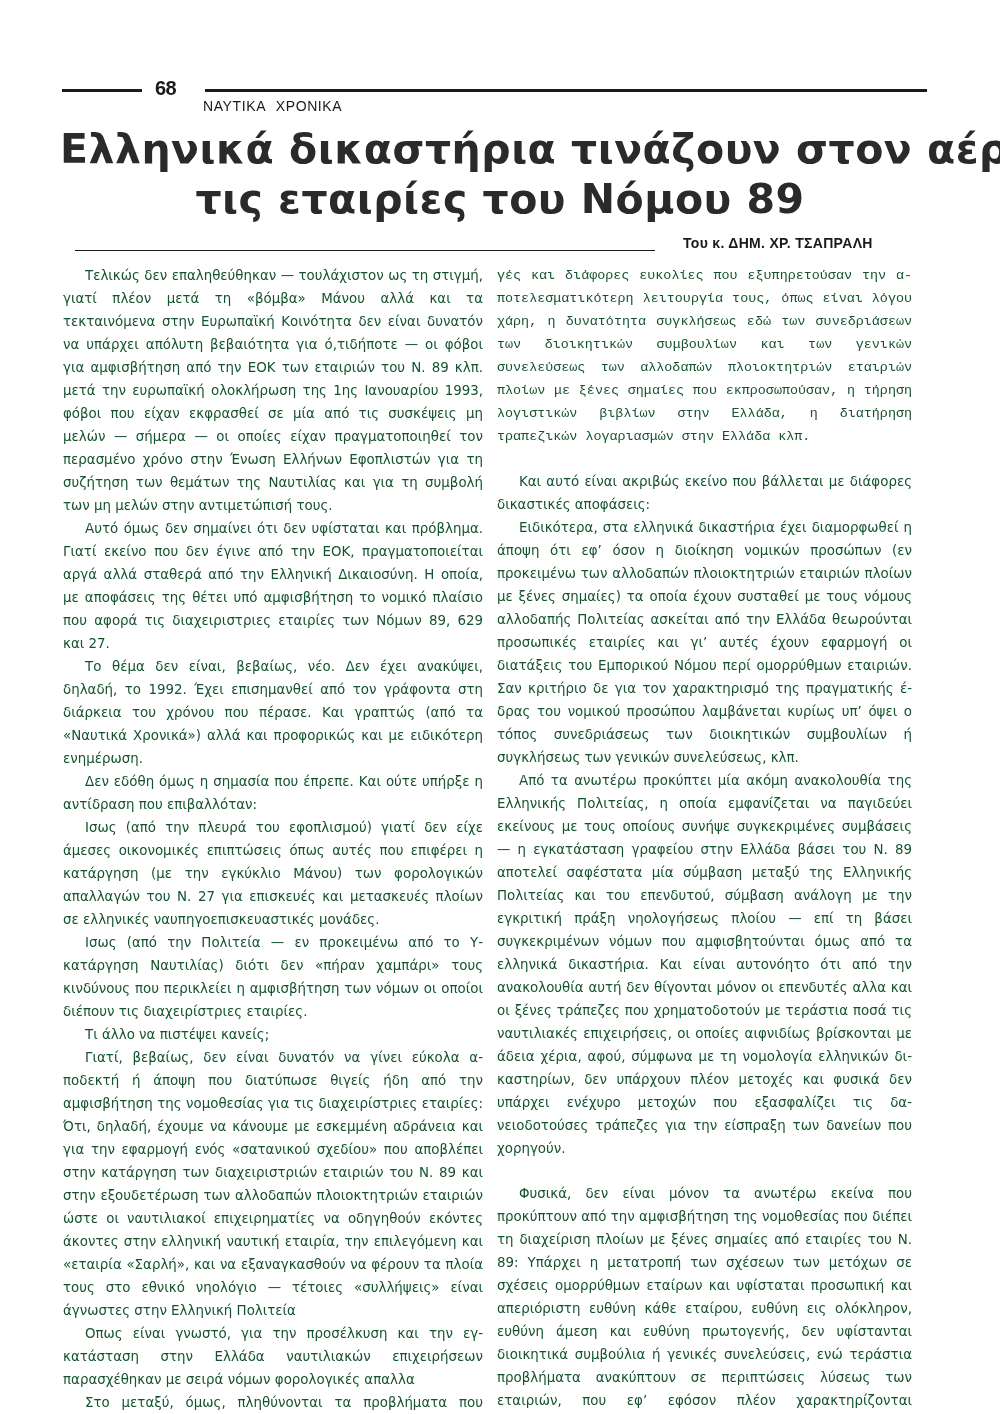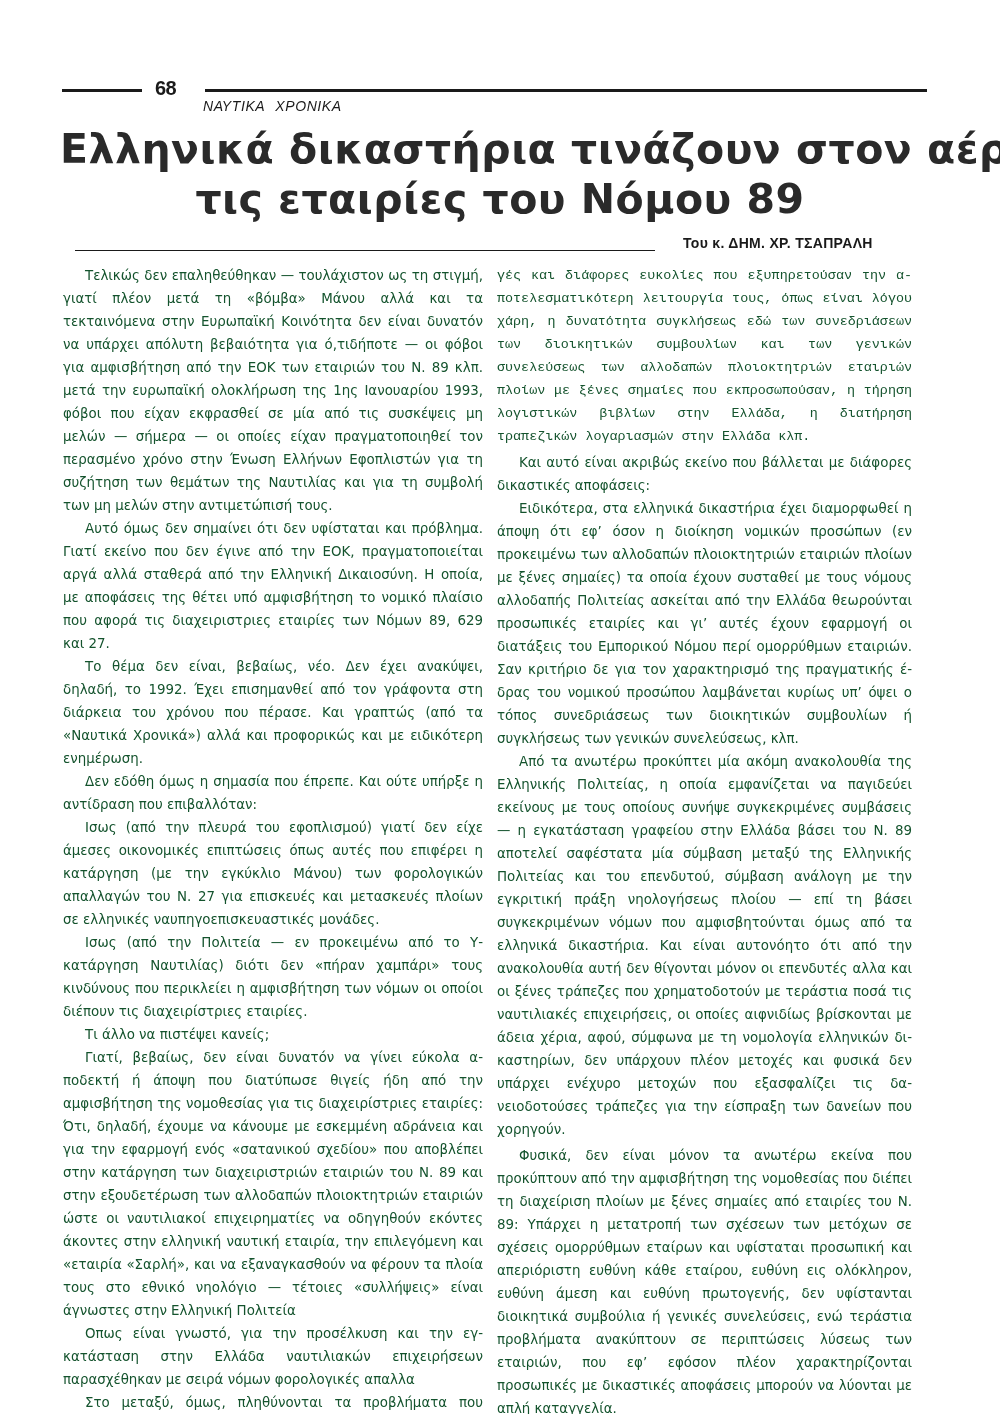--- a/index.html
+++ b/index.html
@@ -2,34 +2,34 @@
 <html><head>
   <meta charset="utf-8">
   <style>
     * { margin: 0; padding: 0; box-sizing: border-box; }
     html, body { width: 1000px; height: 1414px; background: #ffffff; }
     body { position: relative; font-family: "DejaVu Sans", sans-serif; color: #1c1c1c; overflow: hidden; }
 
     .rule-top-left { position: absolute; left: 62px; top: 89px; width: 80px; height: 3px; background: #1a1a1a; }
     .rule-top-right { position: absolute; left: 205px; top: 89px; width: 722px; height: 3px; background: #1a1a1a; }
     .page-number { position: absolute; left: 155px; top: 76px; font-family: "Liberation Sans", sans-serif; font-weight: bold; font-size: 20px; line-height: 24px; letter-spacing: -0.5px; color: #1a1a1a; text-align: center; }
-    .running-head { position: absolute; left: 203px; top: 98px; font-family: "Liberation Sans", sans-serif; font-size: 14px; line-height: 16px; letter-spacing: 0.6px; word-spacing: 6px; color: #1a1a1a; font-style: italic; }
+    .running-head { position: absolute; left: 203px; top: 98px; font-family: "Liberation Sans", sans-serif; font-size: 14px; line-height: 16px; letter-spacing: 0.6px; word-spacing: 6px; color: #1a1a1a; }
 
     .headline { position: absolute; left: 60px; top: 124px; width: 880px; text-align: center; font-family: "DejaVu Sans", sans-serif; font-weight: bold; font-size: 41px; line-height: 50px; letter-spacing: 0.5px; color: #2a2a2a; }
     .headline .line { display: block; white-space: nowrap; }
 
     .byline-rule { position: absolute; left: 75px; top: 250px; width: 580px; height: 1px; background: #1a1a1a; }
     .byline { position: absolute; left: 667px; top: 234px; font-family: "Liberation Sans", sans-serif; font-weight: bold; font-size: 14px; line-height: 18px; letter-spacing: 0.3px; color: #1a1a1a; white-space: nowrap; margin-left: 16px; }
 
     .column { position: absolute; top: 264px; font-family: "DejaVu Sans", sans-serif; font-size: 13.4px; line-height: 23px; color: #14532d; text-align: justify; hyphens: manual; }
     .col-left { left: 63px; width: 420px; }
     .col-right { left: 497px; width: 415px; }
     .column p { text-indent: 22px; }
     .column p.no-indent { text-indent: 0; font-family: Liberation Mono, monospace; }
-    .column p.gap-before { margin-top: 3px; }
+    .column p.gap-before { margin-top: 22px; }
   </style>
 </head>
 <body>
 
 <div>
   <div class="rule-top-left"></div>
   <div class="page-number">68</div>
   <div class="rule-top-right"></div>
   <div class="running-head">ΝΑΥΤΙΚΑ ΧΡΟΝΙΚΑ</div>
 

